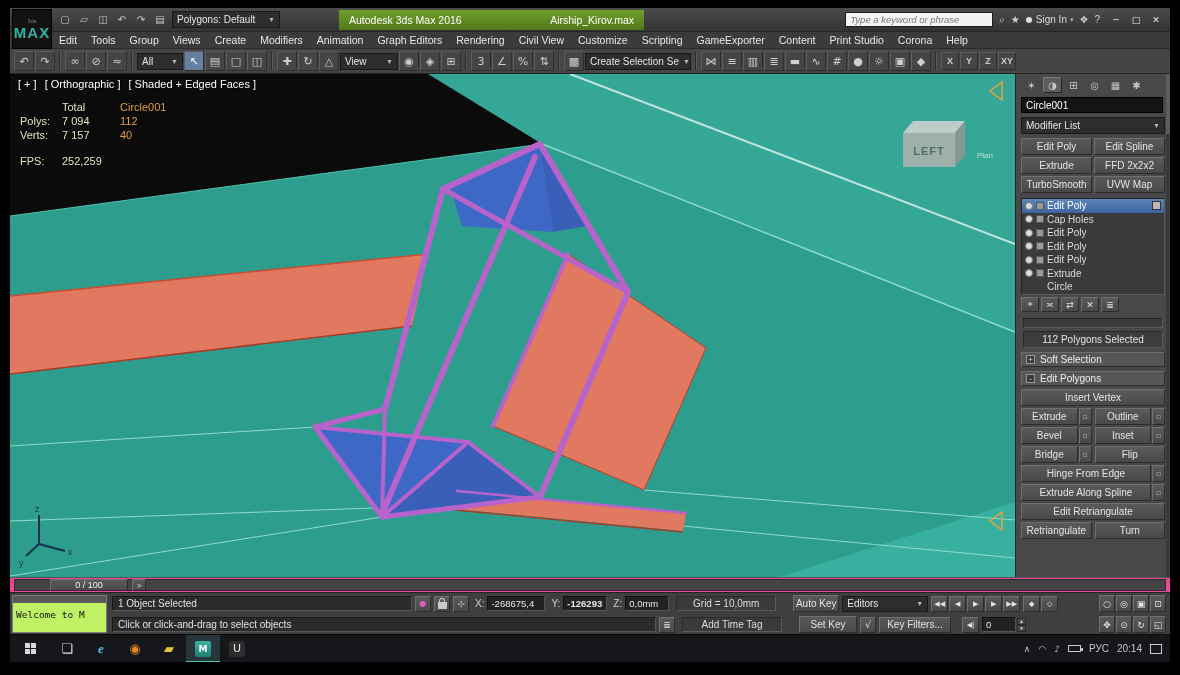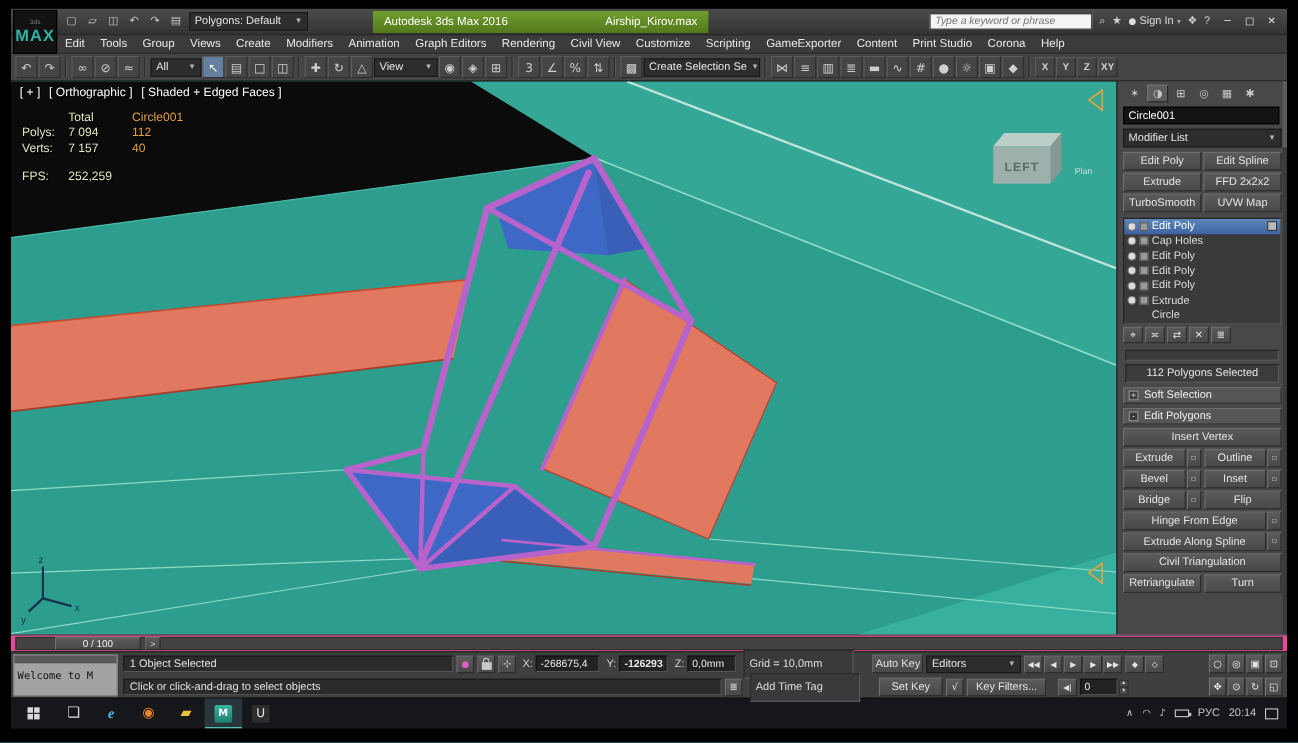--- a/index.html
+++ b/index.html
@@ -91,32 +91,32 @@
   .tl-track{position:absolute;left:4px;right:4px;top:1px;bottom:1px;background:#434343;border:1px solid #2d2d2d}
   .tl-handle{position:absolute;left:40px;top:1px;width:78px;height:12px;font-size:9px;color:#f0f0f0}
   .tl-next{position:absolute;left:122px;top:1px;width:14px;height:12px;font-size:8px}
 
   
   .statusbar{height:42px;background:#3f3f3f;border-top:1px solid #242424;position:relative;font-size:10px}
   .sb-row{height:21px;display:flex;align-items:center;padding-left:102px;gap:3px}
   .sb-field{height:15px;padding:0 5px;font-size:10px}
   .lbl{color:#cfcfcf;margin-left:3px}
   .cfield{height:15px;padding:0 3px;font-size:9.5px;background:#222;border:1px solid;border-color:#111 #555 #555 #111;color:#e8e8e8;font-family:"Liberation Sans",sans-serif}
-  .pbox{height:15px;background:#3a3a3a;border:1px solid;border-color:#2a2a2a #5c5c5c #5c5c5c #2a2a2a;display:flex;align-items:center;justify-content:flex-start;color:#ddd;padding:12px 4px}
+  .pbox{height:15px;background:#3a3a3a;border:1px solid;border-color:#2a2a2a #5c5c5c #5c5c5c #2a2a2a;display:flex;align-items:center;justify-content:center;color:#ddd;padding:1px 4px}
   .sb-ico{width:16px;height:16px;font-size:9px;flex:none}
   .pink{color:#e05fc0;font-size:8px}
   .lock{position:relative;width:9px;height:7px;background:#c9c9c9;margin-top:3px}
   .lock::before{content:'';position:absolute;top:-4px;left:1.5px;width:4px;height:4px;border:1.5px solid #c9c9c9;border-bottom:none;border-radius:3px 3px 0 0}
   .tbtn{width:17px;height:16px;font-size:7px;flex:none}
   .navs{margin-left:auto;display:flex;gap:1px;padding-right:4px}
   .nbtn{width:16px;height:17px;font-size:9px;flex:none}
   .spinfld{display:flex;align-items:center}
   .spin{display:flex;flex-direction:column;width:9px;margin-left:1px}
   .spin i{height:7px;font-size:5px;color:#ccc;background:#4a4a4a;border:1px solid #2c2c2c;display:flex;align-items:center;justify-content:center;font-style:normal}
-  .welcome{position:absolute;left:2px;top:2px;width:95px;height:38px;border:1px solid #7a7a7a;background:#a3a3a3;z-index:4}
+  .welcome{position:absolute;left:2px;top:2px;width:95px;height:38px;border:1px solid #7a7a7a;background:#bef264;z-index:4}
   .welcome .wtit{height:7px;background:#585858}
   .welcome .wtxt{font-family:"DejaVu Sans Mono",monospace;font-size:9.5px;color:#111;padding:6px 3px 0;white-space:nowrap}
 
   
   .taskbar{height:28px;background:#16171a;display:flex;align-items:center;padding:0 4px;gap:2px;border-top:1px solid #0a0a0a}
   .tb-item{width:34px;height:28px;display:flex;align-items:center;justify-content:center;color:#ddd;font-size:13px;flex:none}
   .tb-item.active{background:#28353a;box-shadow:inset 0 -2px 0 #4fc3b0}
   .winlogo{width:12px;height:12px;display:grid;grid-template-columns:5px 5px;grid-template-rows:5px 5px;gap:1px}
   .winlogo i{background:#d8d8d8}
   [data-name="ie-icon"] .g{color:#58b8f0;font-style:italic;font-weight:bold;font-family:"Liberation Serif",serif}
@@ -492,21 +492,21 @@
             <span class="btn mini" data-name="hinge-settings-icon">□</span>
           </span>
         </div>
         <div class="ep-row">
           <span class="ep-cell">
             <span class="btn ep-btn" data-name="extrude-along-spline-button">Extrude Along Spline</span>
             <span class="btn mini" data-name="extrude-along-spline-settings-icon">□</span>
           </span>
         </div>
         <div class="ep-row">
-          <span class="btn ep-btn" data-name="edit-triangulation-button">Civil Triangulation</span>
+          <span class="btn ep-btn" data-name="edit-triangulation-button">Edit Retriangulate</span>
         </div>
         <div class="ep-row">
           <span class="btn ep-btn" data-name="retriangulate-button">Retriangulate</span>
           <span class="btn ep-btn" data-name="turn-button">Turn</span>
         </div>
       </div>
       <div class="pscroll" data-name="panel-scrollbar">
           <i></i>
         </div>
     </div>

